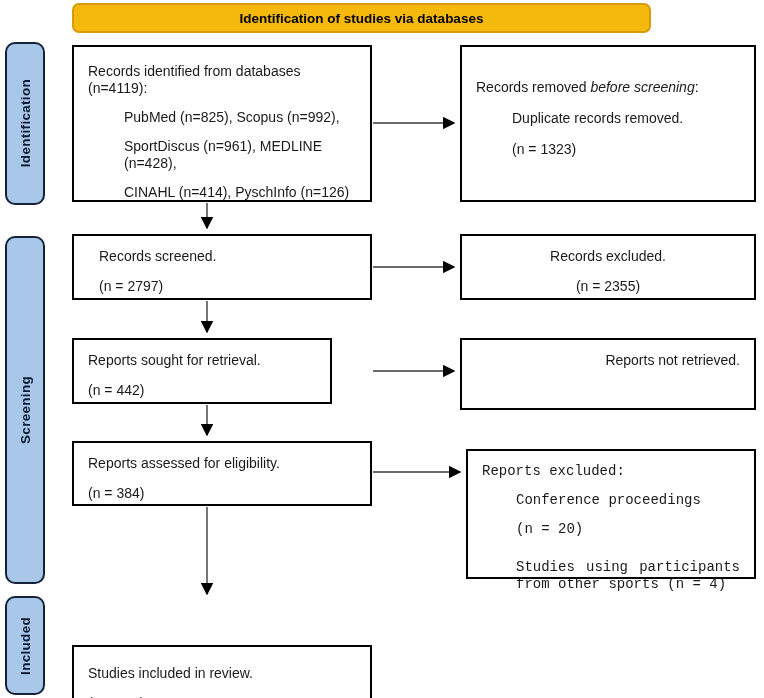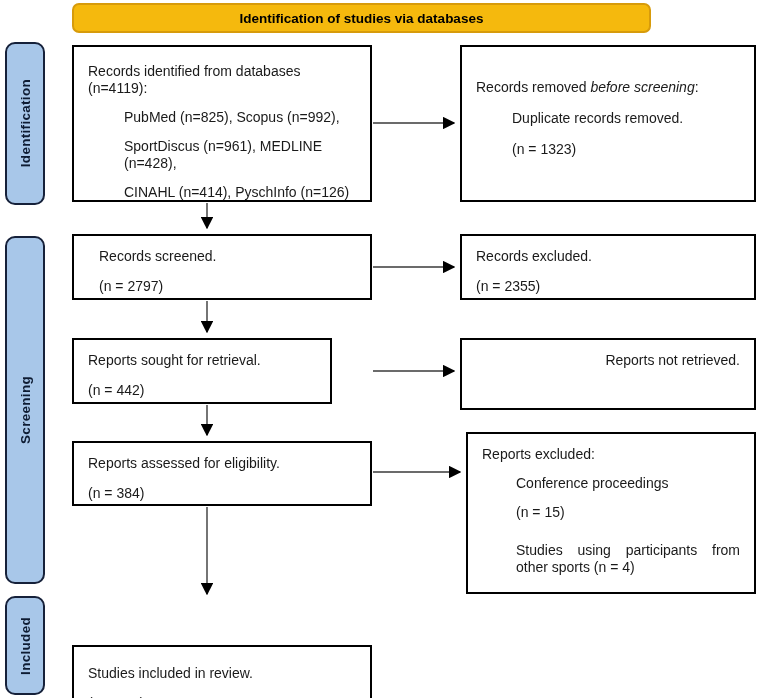--- a/index.html
+++ b/index.html
@@ -60,25 +60,25 @@
   }
   .box p { margin: 0 0 13px 0; line-height: 17px; }
   .box p.indent  { padding-left: 36px; }
   .box p.justify { text-align: justify; text-align-last: left; margin-top: 21px; }
 
   .b-identified    { left: 72px;  top: 45px;  width: 300px; height: 157px; padding-top: 16px; }
   .b-identified p  { margin-bottom: 12px; }
   .b-removed       { left: 460px; top: 45px;  width: 296px; height: 157px; padding-top: 32px; }
   .b-removed p     { margin-bottom: 14px; }
   .b-screened      { left: 72px;  top: 234px; width: 300px; height: 66px; padding-left: 25px; }
-  .b-rec-excluded  { left: 460px; top: 234px; width: 296px; height: 66px; }
+  .b-rec-excluded  { left: 460px; top: 234px; width: 296px; height: 66px; text-align: center; }
   .b-sought        { left: 72px;  top: 338px; width: 260px; height: 66px; }
   .b-not-retrieved { left: 460px; top: 338px; width: 296px; height: 72px; text-align: right; }
   .b-assessed      { left: 72px;  top: 441px; width: 300px; height: 65px; }
-  .b-rep-excluded  { left: 466px; top: 432px; width: 290px; height: 162px; }
+  .b-rep-excluded  { left: 466px; top: 449px; width: 290px; height: 130px; font-family: Liberation Mono, monospace; }
   .b-rep-excluded p{ margin-bottom: 12px; }
   .b-rep-excluded p.indent { padding-left: 34px; }
   .b-included      { left: 72px;  top: 600px; width: 300px; height: 92px; padding-top: 18px; margin-top: 45px; }
 
   
   .arrows {
     position: absolute;
     left: 0; top: 0;
     width: 764px; height: 698px;
     pointer-events: none;
@@ -137,21 +137,21 @@
   </div>
 
   <div class="box b-assessed">
     <p>Reports assessed for eligibility.</p>
     <p>(n = 384)</p>
   </div>
 
   <div class="box b-rep-excluded">
     <p>Reports excluded:</p>
     <p class="indent">Conference proceedings</p>
-    <p class="indent">(n = 15)</p>
+    <p class="indent">(n = 20)</p>
     <p class="indent justify">Studies using participants from other sports (n = 4)</p>
   </div>
 
   <div class="box b-included">
     <p>Studies included in review.</p>
     <p>(n = 370)</p>
   </div>
 
   <svg class="arrows" viewBox="0 0 764 698" xmlns="http://www.w3.org/2000/svg">
     <defs>

